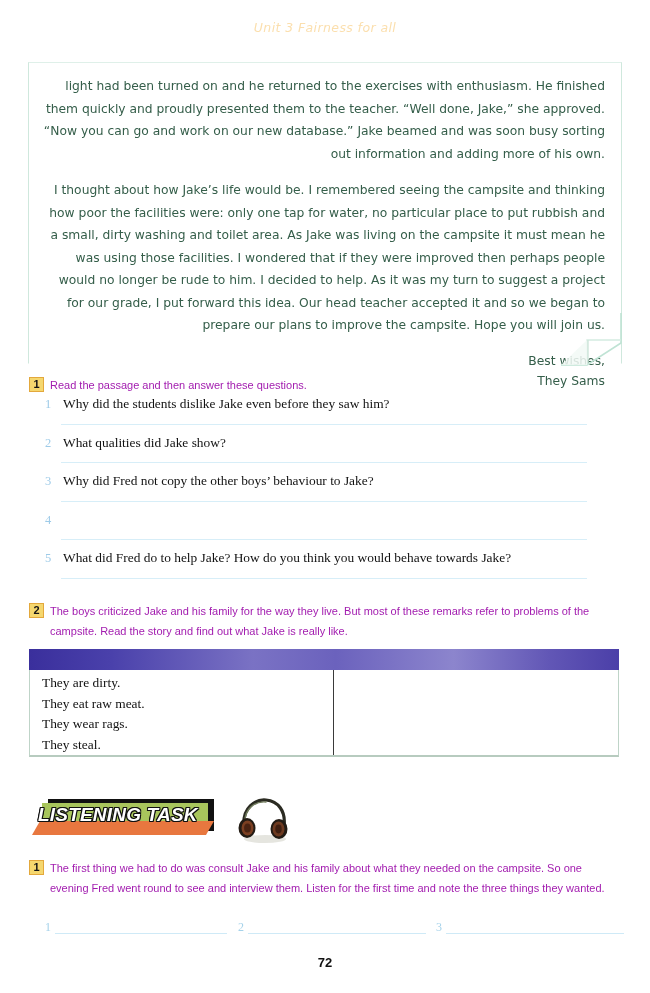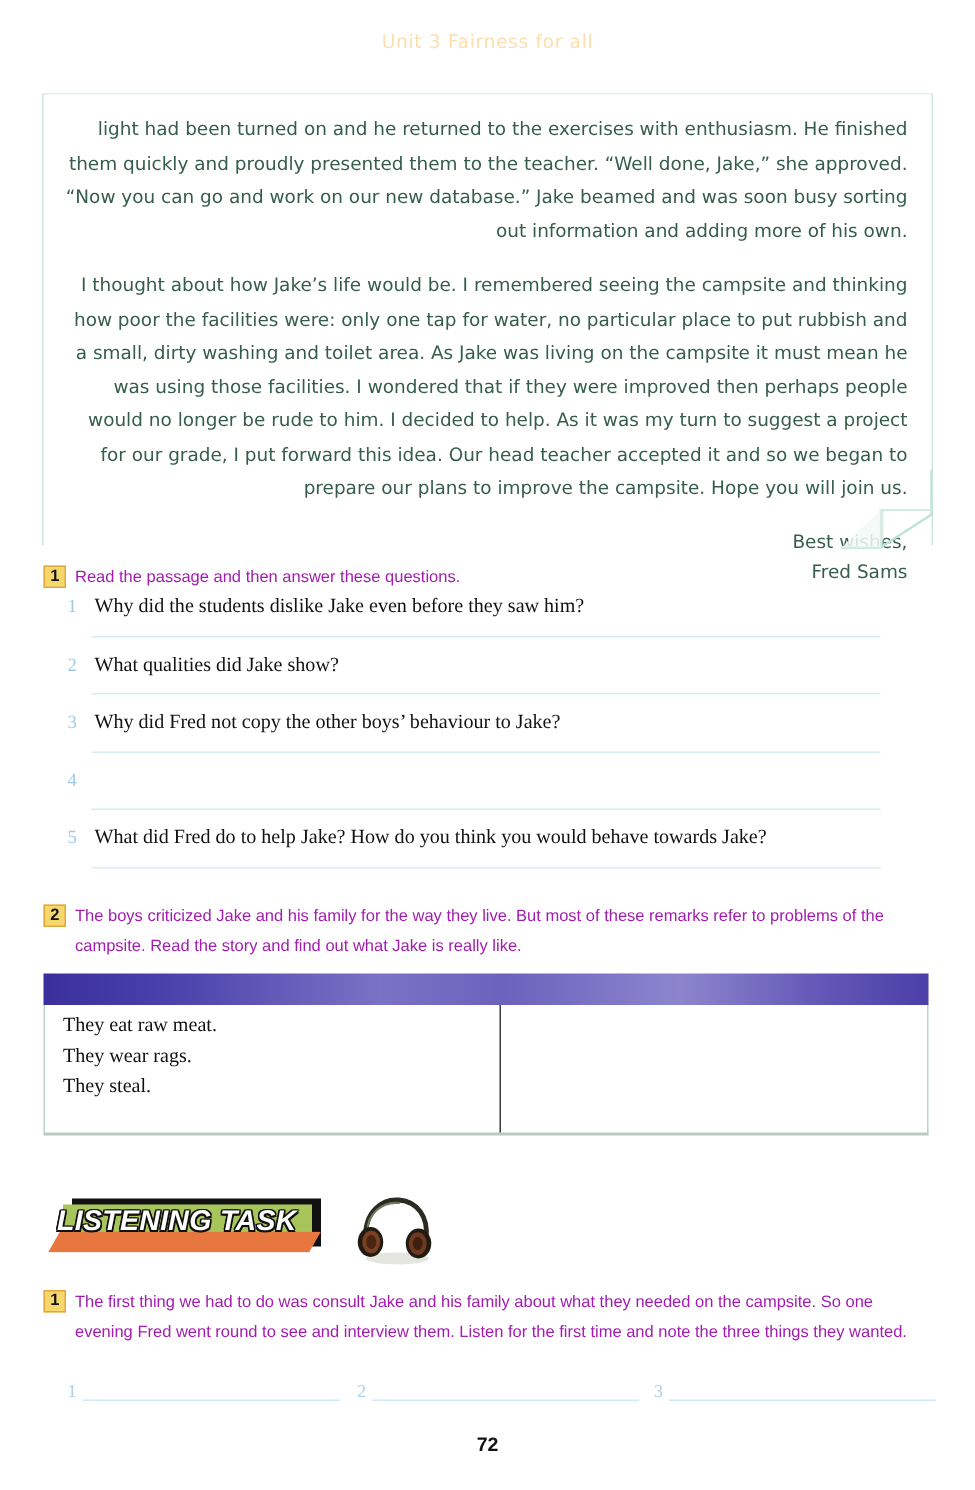--- a/index.html
+++ b/index.html
@@ -14,20 +14,21 @@
     width:650px; height:993px;
     background:#ffffff;
   }
 
   
   .running-head {
     position:absolute;
     top:20px; left:0; width:650px;
     text-align:center;
     font-family:"DejaVu Sans", sans-serif;
+    font-style:italic;
     font-size:12.5px;
     letter-spacing:.4px;
     color:#fbdfae;
   }
 
   
   .letter-panel {
     position:absolute;
     left:28px; top:62px;
     width:594px; height:302px;
@@ -216,21 +217,21 @@
 
 <div id="page">
 
   <div class="running-head">Unit 3 Fairness for all</div>
 
   <div class="letter-panel">
     <div class="letter-inner">
       <p>light had been turned on and he returned to the exercises with enthusiasm. He finished them quickly and proudly presented them to the teacher. “Well done, Jake,” she approved. “Now you can go and work on our new database.” Jake beamed and was soon busy sorting out information and adding more of his own.</p>
       <p>I thought about how Jake’s life would be. I remembered seeing the campsite and thinking how poor the facilities were: only one tap for water, no particular place to put rubbish and a small, dirty washing and toilet area. As Jake was living on the campsite it must mean he was using those facilities. I wondered that if they were improved then perhaps people would no longer be rude to him. I decided to help. As it was my turn to suggest a project for our grade, I put forward this idea. Our head teacher accepted it and so we began to prepare our plans to improve the campsite. Hope you will join us.</p>
       <p class="sig">Best wishes,</p>
-      <p class="sig">Fred Sams</p>
+      <p class="sig">They Sams</p>
     </div>
     <svg class="curl" viewBox="0 0 66 54">
       <path d="M64 0 L64 30 L30 52 L4 52" fill="none" stroke="#bfe3d4" stroke-width="1.6"></path>
       <path d="M30 52 L30 27 L64 27" fill="none" stroke="#d3ece1" stroke-width="1.4"></path>
       <path d="M30 27 L30 52 L4 52 Z" fill="#f2f9f6" stroke="none" opacity="0.85"></path>
       <path d="M30 27 L32 27 L32 50 L30 52 Z" fill="#cfe6da" opacity="0.7"></path>
     </svg>
   </div>
 
   <div class="ex-block" style="left:29px; top:375px; width:580px;">
@@ -275,20 +276,21 @@
   </div>
 
   <div class="tbl-wrap">
     <div class="tbl-head">
       <div class="th th-left">Boys’ remarks about the circus people</div>
       <div class="th th-right">What Jake is like</div>
     </div>
     <div class="tbl-body">
       <div class="tbl-divider"></div>
       <div class="tbl-cells">
+        <div>They are dirty.</div>
         <div>They eat raw meat.</div>
         <div>They wear rags.</div>
         <div>They steal.</div>
       </div>
     </div>
   </div>
 
   <div class="banner">
     <div class="banner-shadow"></div>
     <div class="banner-green"></div>

